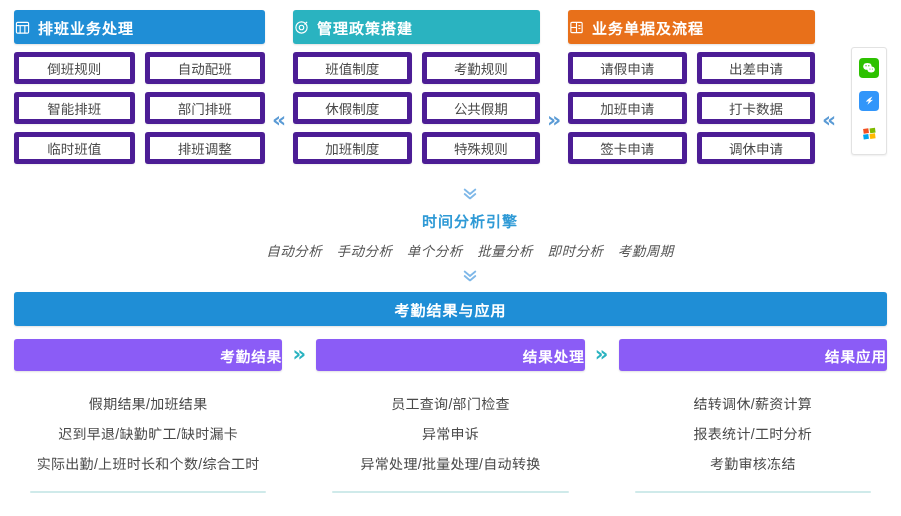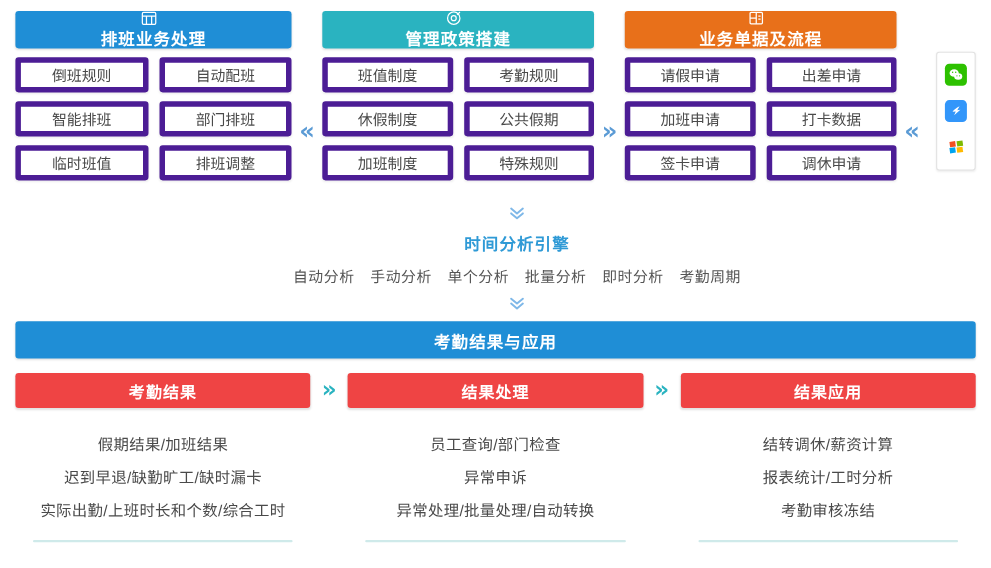--- a/index.html
+++ b/index.html
@@ -40,28 +40,27 @@
   }
   .col-1 { width: 252px; }
   .col-2 { width: 248px; }
   .col-3 { width: 248px; }
 
   .col-header {
     height: 34px;
     border-radius: 3px;
     display: flex;
     align-items: center;
-    justify-content: center;
+    justify-content: flex-start;
     color: #ffffff;
     font-size: 15px;
     font-weight: bold;
     letter-spacing: 1px;
     box-shadow: 0 1px 2px rgba(0,0,0,0.12);
     margin-bottom: 8px;
-    flex-direction: column;
   }
   .col-header .hdr-icon {
     width: 16px;
     height: 16px;
     margin-right: 8px;
     display: inline-flex;
     align-items: center;
     justify-content: center;
   }
   .col-header .hdr-icon svg { display: block; }
@@ -152,21 +151,21 @@
     font-weight: bold;
     letter-spacing: 1px;
     margin: 6px 0 9px 0;
   }
   .engine-tags {
     font-size: 13.5px;
     color: #555;
     letter-spacing: 0.5px;
     margin-bottom: 8px;
   }
-  .engine-tags span { margin: 0 5px; }
+  .engine-tags span { margin: 0 5px; font-style: italic; }
 
   
   .result-banner {
     margin: 6px 14px 0 14px;
     height: 34px;
     background: #1f8ed6;
     border-radius: 3px;
     display: flex;
     align-items: center;
     justify-content: center;
@@ -184,25 +183,25 @@
     box-sizing: border-box;
   }
   .panel {
     flex: 1 1 0;
     display: flex;
     flex-direction: column;
     position: relative;
   }
   .panel-header {
     height: 32px;
-    background: #ef4444;
+    background: #8b5cf6;
     border-radius: 3px;
     display: flex;
     align-items: center;
-    justify-content: center;
+    justify-content: flex-end;
     color: #fff;
     font-size: 14.5px;
     font-weight: bold;
     letter-spacing: 1px;
     box-shadow: 0 1px 2px rgba(0,0,0,0.12);
   }
   .panel-body {
     padding-top: 18px;
     text-align: center;
   }

